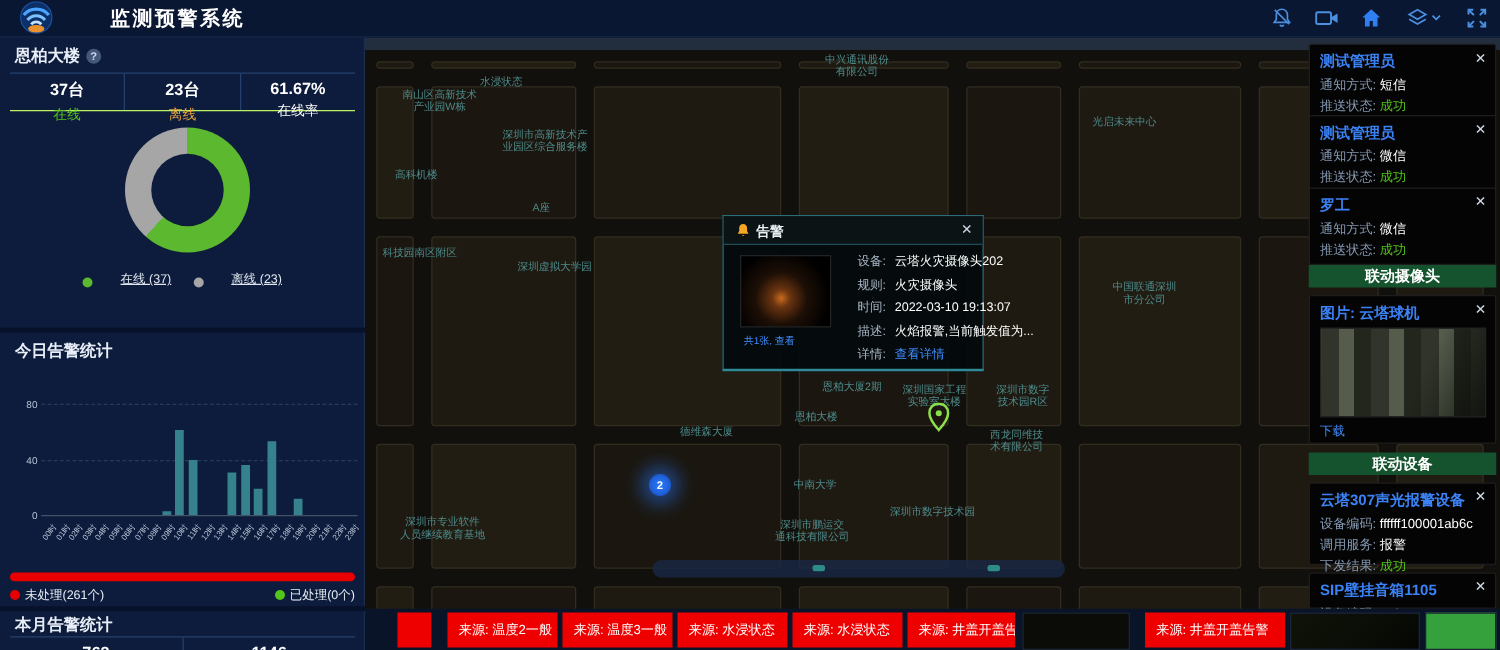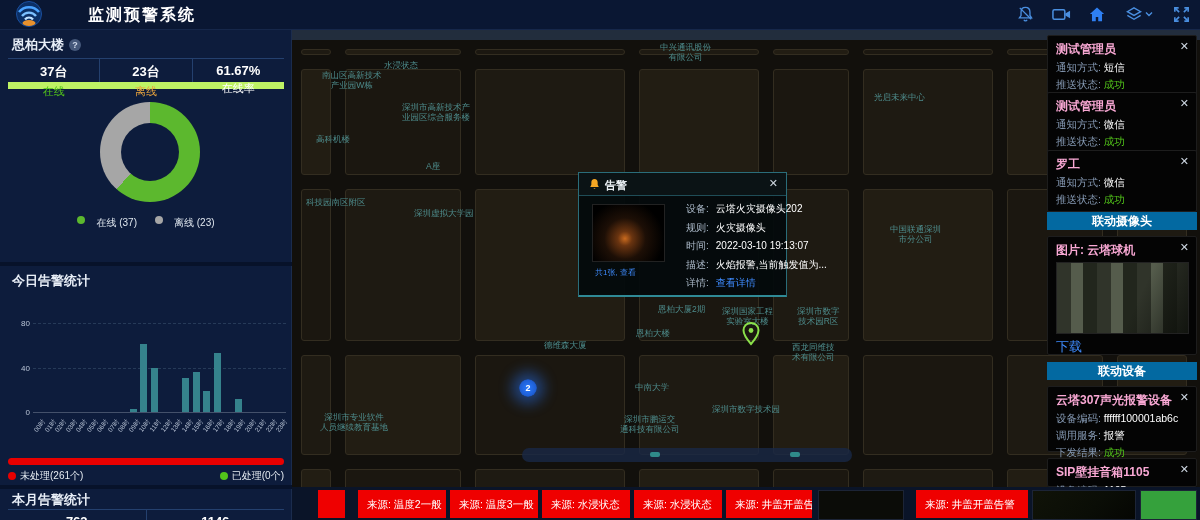--- a/index.html
+++ b/index.html
@@ -10,30 +10,30 @@
   #header{position:absolute;left:0;top:0;width:1200px;height:30px;background:#0a1733;border-bottom:1px solid #16274a;z-index:40;}
   #logo{position:absolute;left:14px;top:1px;width:30px;height:27px;}
   #app-title{position:absolute;left:88px;top:5px;font-size:16px;font-weight:bold;color:#fff;letter-spacing:2px;}
   .hdr-icons{position:absolute;right:8px;top:3px;display:flex;gap:14px;align-items:center;}
   .hdr-ic{width:22px;height:22px;display:flex;align-items:center;justify-content:center;cursor:pointer;}
 
   
   #left-panel{position:absolute;left:0;top:30px;width:292px;height:490px;background:#0d1c3c;border-right:1px solid #1b2c4d;z-index:30;}
   .sec-title{position:absolute;left:12px;font-size:13px;font-weight:bold;color:#e8eef7;display:flex;align-items:center;gap:5px;}
   .q-ic{width:12px;height:12px;border-radius:50%;background:#45587a;color:#cfd9ea;font-size:9px;line-height:12px;text-align:center;font-weight:bold;}
-  .stat-row{position:absolute;left:8px;width:276px;border-top:1px solid #24406e;border-bottom:7px solid #bef264;display:flex;}
+  .stat-row{position:absolute;left:8px;width:276px;border-top:1px solid #24406e;border-bottom:1px solid #bef264;display:flex;}
   .stat-cell{flex:1;text-align:center;padding-top:4px;border-right:1px solid #24406e;}
   .stat-cell:last-child{border-right:none;}
   .stat-val{font-size:13px;font-weight:bold;color:#fff;}
   .stat-lbl{font-size:11px;margin-top:3px;}
   #donut-wrap{position:absolute;left:100px;top:72px;width:100px;height:100px;}
   #donut{width:100px;height:100px;border-radius:50%;}
   #donut-hole{position:absolute;left:21px;top:21px;width:58px;height:58px;border-radius:50%;background:#0d1c3c;}
   #donut-legend{position:absolute;left:0;top:186px;width:292px;display:flex;justify-content:center;gap:18px;}
-  .leg-item{display:flex;align-items:flex-start;gap:11px;font-size:10px;color:#dfe6ee;}
+  .leg-item{display:flex;align-items:flex-end;gap:22px;font-size:10px;color:#dfe6ee;text-decoration:underline;}
   .leg-dot{width:8px;height:8px;border-radius:50%;}
   .divider{position:absolute;left:0;width:292px;height:4px;background:#07122a;}
   
   #bar-chart{position:absolute;left:0;top:0;width:292px;height:490px;pointer-events:none;}
   .ytick{position:absolute;font-size:8px;color:#b9c4d6;right:262px;width:24px;text-align:right;}
   .gridline{position:absolute;left:33px;width:253px;border-top:1px dashed #263a58;}
   #baseline{position:absolute;left:33px;width:253px;top:382px;border-top:1px solid #44516b;}
   .bar{position:absolute;width:7px;background:#35828c;}
   .xlab{position:absolute;font-size:6.5px;color:#b9c4d6;transform:rotate(-52deg);transform-origin:right top;white-space:nowrap;}
   #progress-bar{position:absolute;left:8px;top:428px;width:276px;height:7px;border-radius:4px;background:#e80000;}
@@ -60,32 +60,32 @@
   #popup-caption{position:absolute;left:16px;top:94px;font-size:8px;color:#3f8cff;cursor:pointer;}
   #popup-fields{position:absolute;left:77px;top:29px;width:128px;}
   .pf-row{height:18.5px;font-size:10px;white-space:nowrap;}
   .pf-lab{color:#a9b7c6;display:inline-block;min-width:27px;margin-left:30px;}
   .pf-val{color:#fff;}
   .pf-link{color:#3f8cff;cursor:pointer;}
 
   
   #right-panel{position:absolute;left:1045px;top:30px;width:155px;height:457px;z-index:35;}
   .rcard{position:absolute;left:2px;width:150px;background:#040404;border:1px solid #1d1d1d;border-radius:2px;padding:5px 8px 4px 8px;}
-  .rcard-title{font-size:12px;font-weight:bold;color:#f9a8d4;margin-bottom:3px;}
+  .rcard-title{font-size:12px;font-weight:bold;color:#3b82f6;margin-bottom:3px;}
   .rcard-x{position:absolute;right:7px;top:4px;color:#cfd8e3;font-size:11px;cursor:pointer;}
   .rrow{font-size:10.5px;margin-top:3px;white-space:nowrap;}
   .rlab{color:#8599b3;}
   .rval{color:#fff;}
   .rval.ok{color:#52c41a;}
-  .sec-teal{position:absolute;left:2px;width:150px;height:18px;background:#0369a1;color:#fff;font-size:12px;font-weight:bold;text-align:center;line-height:18px;cursor:pointer;}
+  .sec-teal{position:absolute;left:2px;width:150px;height:18px;background:#14532d;color:#fff;font-size:12px;font-weight:bold;text-align:center;line-height:18px;cursor:pointer;}
   #cam-photo{margin-top:3px;width:133px;height:72px;border:1px solid #222;background:
      linear-gradient(115deg,rgba(20,24,18,.0) 60%,rgba(10,12,8,.8) 100%),
      repeating-linear-gradient(90deg,#30342a 0 14px,#555c4c 14px 26px,#22261d 26px 40px),
      linear-gradient(180deg,#8d937f 0%,#6b7260 45%,#3a3f33 100%);}
-  #cam-dl{font-size:13px;color:#3f8cff;margin-top:4px;cursor:pointer;}
+  #cam-dl{font-size:10px;color:#3f8cff;margin-top:4px;cursor:pointer;}
 
   
   #bottom-strip{position:absolute;left:292px;top:487px;width:908px;height:36px;background:#0a1428;z-index:36;}
   .chip{position:absolute;top:3px;height:28px;background:#ef0000;color:#fff;font-size:10.5px;line-height:28px;padding-left:9px;white-space:nowrap;overflow:hidden;cursor:pointer;}
   .bthumb{position:absolute;top:3px;height:30px;border:1px solid #1c2436;}
   svg{display:block;}
 </style>
 </head>
 <body>
 

